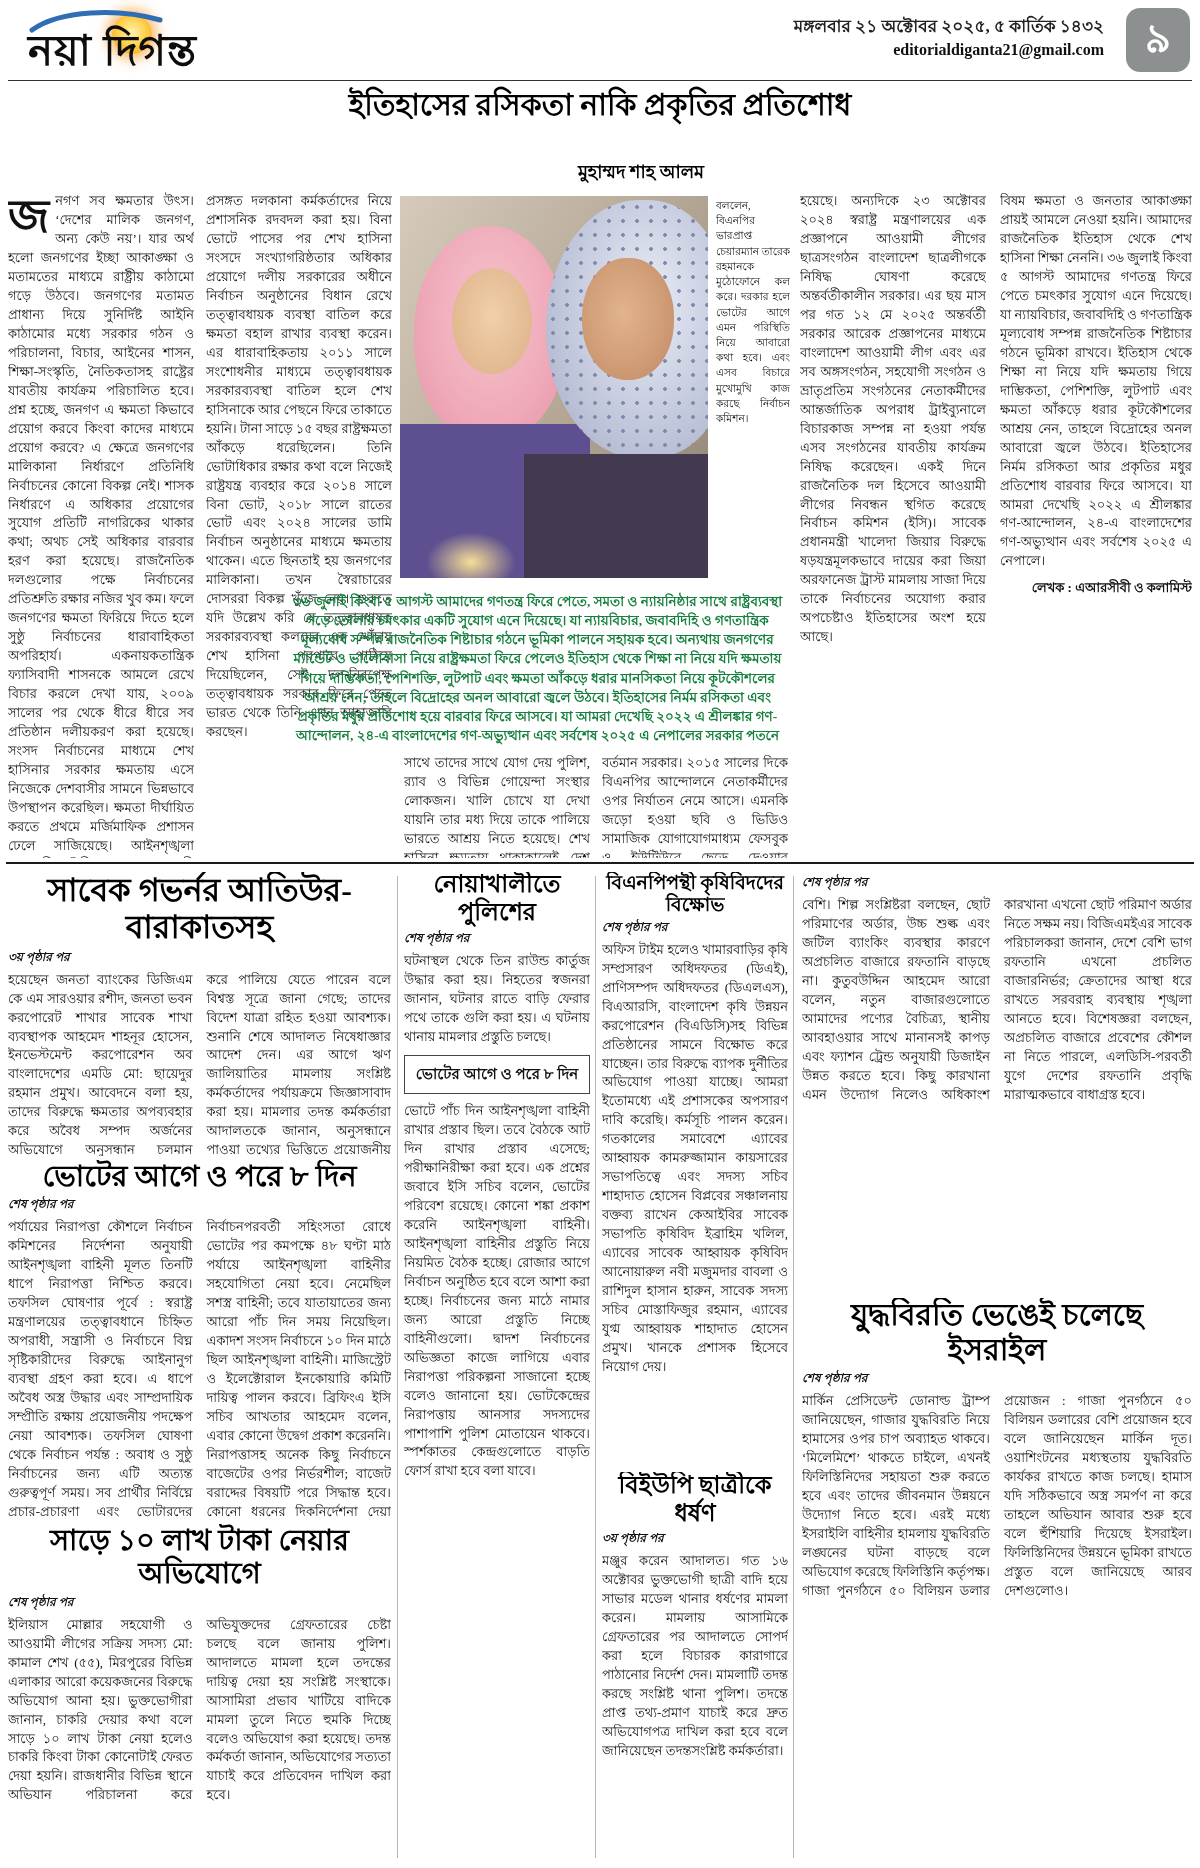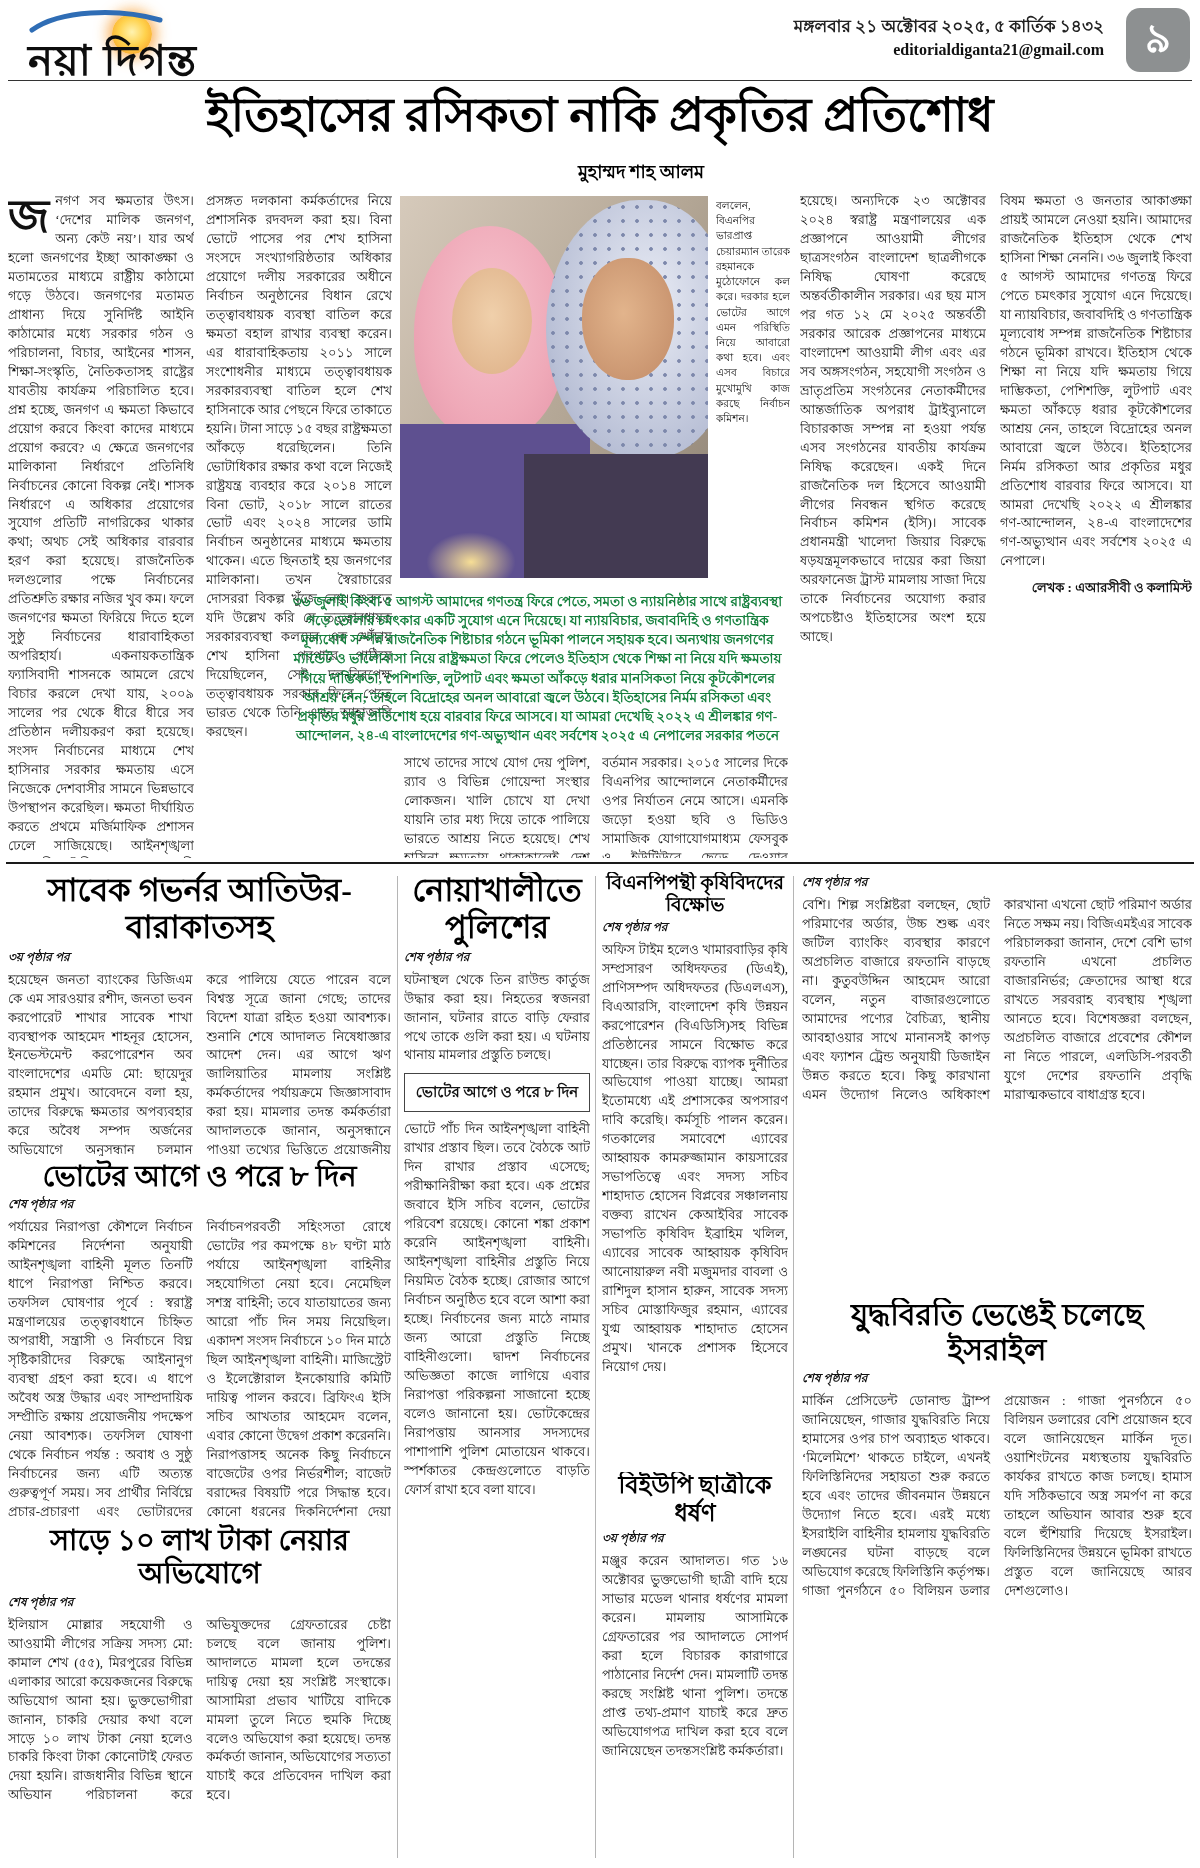--- a/index.html
+++ b/index.html
@@ -6,33 +6,33 @@
   .page{position:relative;width:1200px;height:1868px;margin:0 auto;background:#ffffff;
         font-family:"Liberation Serif", serif;color:#111;overflow:hidden;}
 
   
   .hdr{position:absolute;top:0;left:0;width:1200px;height:80px;}
   .logo{position:absolute;left:28px;top:10px;width:260px;height:64px;}
   .logo-swoosh{position:absolute;left:-2px;top:-2px;}
   .logo-sun{position:absolute;left:84px;top:4px;width:40px;height:40px;border-radius:50%;
             background:radial-gradient(circle at 50% 45%, #fff3b0 0%, #ffd24d 45%, #f7941d 100%);
             box-shadow:0 0 14px 4px rgba(247,148,29,.75);}
-  .logo-text{position:absolute;left:0;top:18px;font-size:42px;font-weight:700;letter-spacing:1px;
+  .logo-text{position:absolute;left:0;top:8px;font-size:42px;font-weight:700;letter-spacing:1px;
              color:#0d0d0d;white-space:nowrap;}
   .hdr-right{position:absolute;right:96px;top:16px;text-align:right;line-height:1.35;}
   .dateline{font-size:17px;font-weight:700;color:#222;}
   .email{font-size:16px;font-weight:700;color:#111;}
   .page-badge{position:absolute;right:10px;top:8px;width:64px;height:64px;border-radius:14px;
               background:#8d9091;color:#ffffff;font-size:40px;font-weight:700;
               display:flex;align-items:center;justify-content:center;}
   .hdr-rule{position:absolute;top:80px;left:8px;width:1184px;border-top:1.5px solid #333;}
 
   
   .h1{position:absolute;top:88px;left:0;width:1200px;text-align:center;
-      font-size:47px;font-weight:700;line-height:1.15;color:#000;}
+      font-size:30px;font-weight:700;line-height:1.15;color:#000;}
   .byline{position:absolute;top:158px;left:0;width:1200px;text-align:center;
           font-size:18px;font-weight:700;color:#000;padding-left:41px;}
   .main-body{position:absolute;top:192px;left:0;width:1200px;height:666px;}
   .bt{font-size:13px;line-height:1.46;text-align:justify;}
   .mc{position:absolute;top:0;width:186px;height:666px;overflow:hidden;}
   .c1{left:8px;} .c2{left:206px;} .c5{left:800px;} .c6{left:1000px;width:192px;}
   .dropcap{float:left;font-size:46px;line-height:.9;font-weight:700;padding:4px 6px 0 0;}
   .lowband{position:absolute;top:562px;width:186px;height:104px;overflow:hidden;}
   .cl3{left:404px;} .cl4{left:602px;}
   .author-note{margin-top:8px;font-weight:700;text-align:right;font-size:13px;}
@@ -66,21 +66,21 @@
   .bottom{position:absolute;top:872px;left:0;width:1200px;height:990px;}
   .vrule{position:absolute;top:4px;height:982px;width:0;border-left:1px solid #b5b5b5;}
   .vr1{left:397px;} .vr2{left:595px;} .vr3{left:793px;}
   .art{position:absolute;overflow:hidden;}
   .art h2{margin:0 0 2px 0;text-align:center;font-weight:700;color:#000;line-height:1.15;}
   .jump{font-size:12px;font-weight:700;font-style:italic;margin:1px 0 3px 0;}
   .two-col{column-count:2;column-gap:14px;}
   .a-governor{left:8px;top:0;width:383px;height:284px;} .a-governor h2{font-size:32px;}
   .a-vote{left:8px;top:288px;width:383px;height:360px;} .a-vote h2{font-size:29px;}
   .a-taka{left:8px;top:652px;width:383px;height:338px;} .a-taka h2{font-size:29px;}
-  .a-noakhali{left:404px;top:0;width:186px;height:990px;} .a-noakhali h2{font-size:32px;}
+  .a-noakhali{left:404px;top:0;width:186px;height:990px;} .a-noakhali h2{font-size:24px;font-family:Liberation Mono, monospace;}
   .votebox{border:1px solid #444;margin:8px 0;padding:6px 4px;text-align:center;
            font-weight:700;font-size:15px;}
   .a-krishibid{left:602px;top:0;width:186px;height:596px;} .a-krishibid h2{font-size:19px;}
   .a-bup{left:602px;top:600px;width:186px;height:390px;} .a-bup h2{font-size:24px;}
   .a-garments{left:802px;top:0;width:390px;height:420px;} .a-garments h2{font-size:28px;}
   .a-israel{left:802px;top:426px;width:390px;height:564px;} .a-israel h2{font-size:30px;}
 </style>
 </head>
 <body>
 

